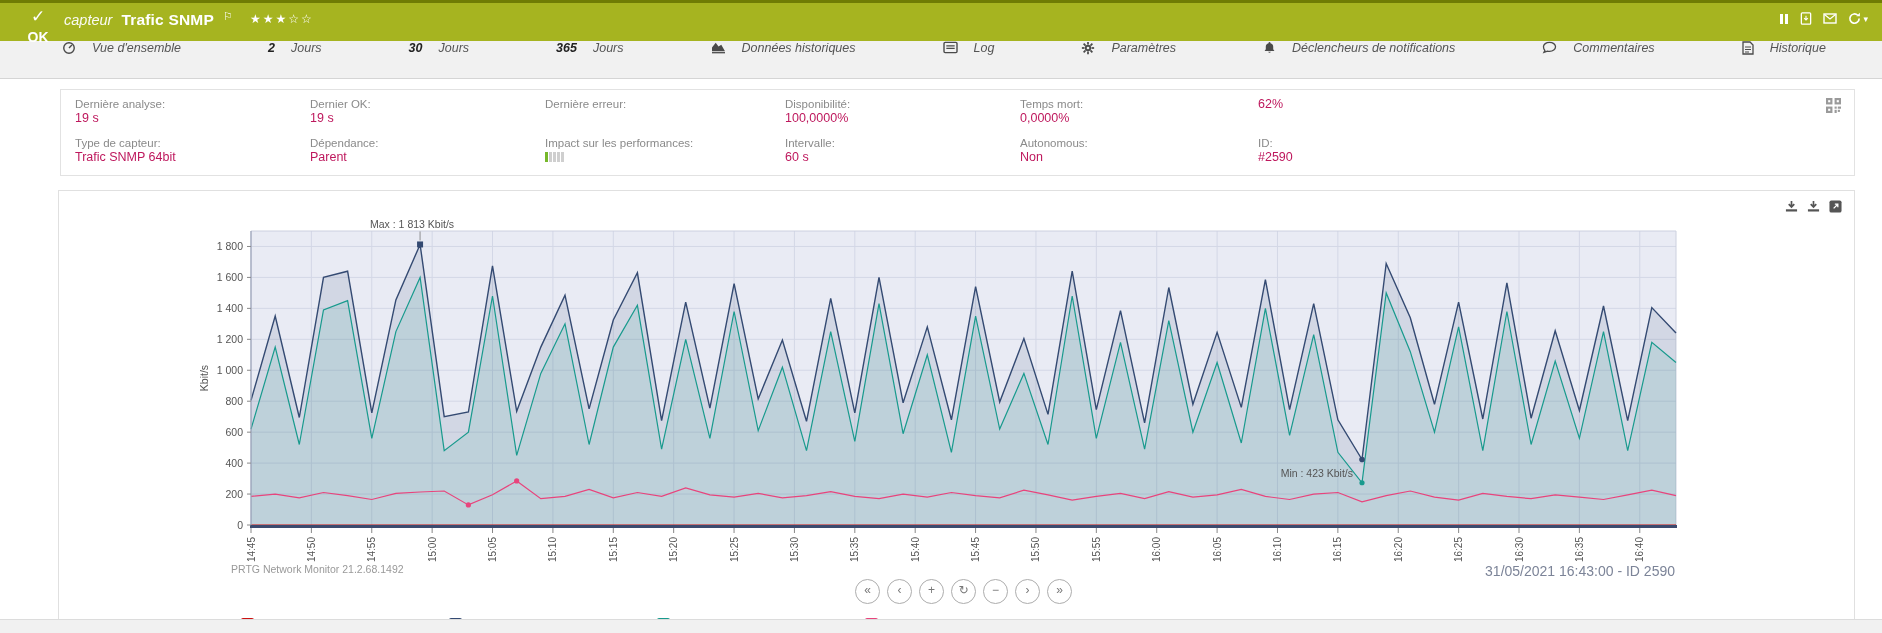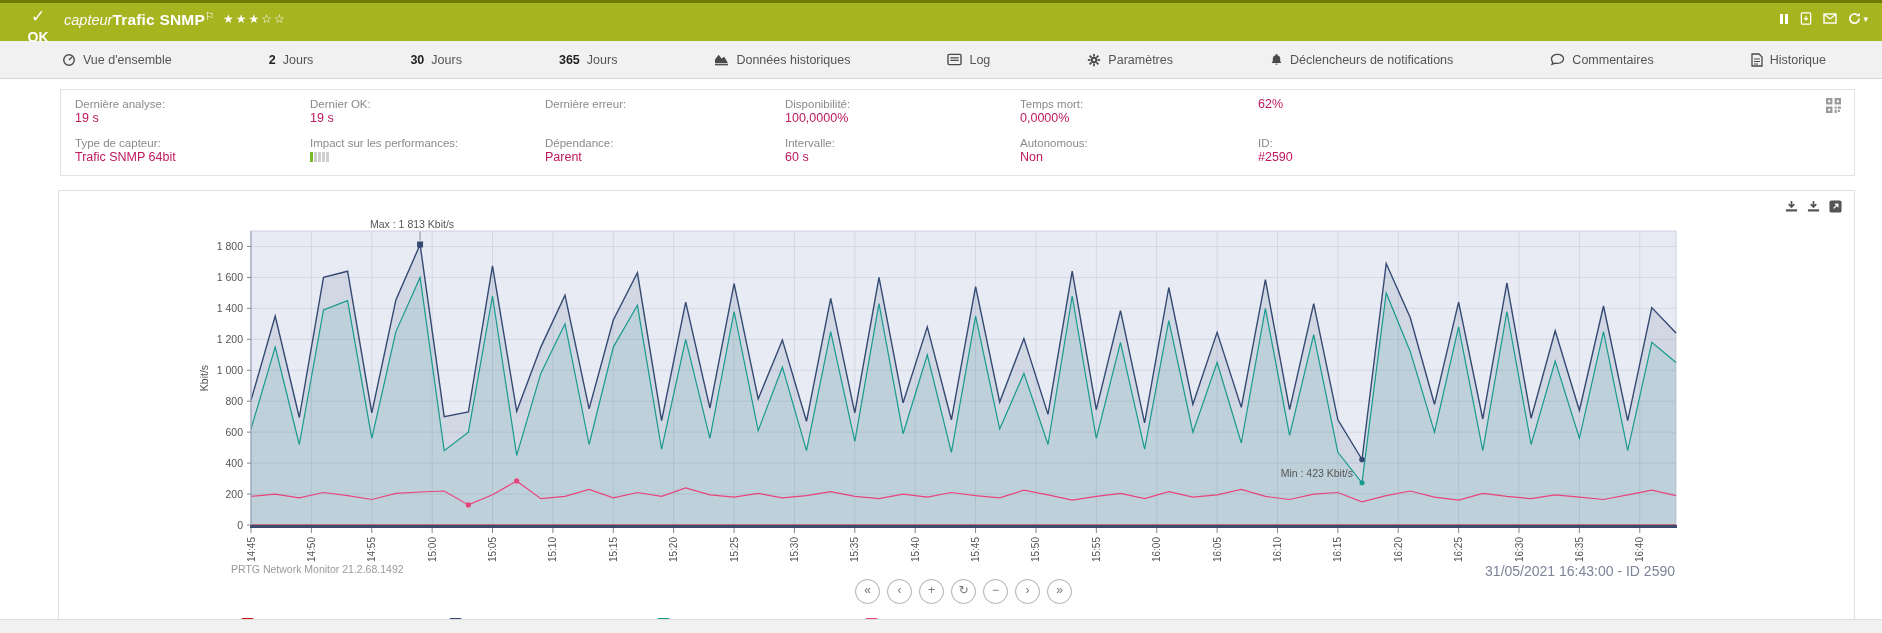--- a/index.html
+++ b/index.html
@@ -9,35 +9,35 @@
     -webkit-font-smoothing:antialiased;
   }
   .app{position:relative;width:1882px;height:633px;background:#fff;}
 
   
   .header{height:41px;background:#a6b420;border-top:3px solid #6f7c04;
     display:flex;align-items:flex-start;padding:5px 14px 0 16px;box-sizing:border-box;}
   .status-block{width:44px;text-align:center;color:#fff;line-height:1;}
   .status-block .check{font-size:17px;font-weight:bold;}
   .status-block .ok{font-size:14px;font-weight:bold;margin-top:5px;}
-  .title-group{display:flex;align-items:baseline;margin-left:4px;margin-top:3px;color:#fff;}
+  .title-group{display:flex;align-items:baseline;gap:9px;margin-left:4px;margin-top:3px;color:#fff;}
   .kind{font-style:italic;font-size:14.5px;opacity:.95;}
   .sensor-title{font-weight:bold;font-size:15.5px;letter-spacing:.2px;}
   .flag{font-size:11px;position:relative;top:-5px;}
   .stars{font-size:12px;letter-spacing:2px;position:relative;top:-2px;margin-left:8px;}
   .header-actions{margin-left:auto;display:flex;align-items:center;gap:11px;color:#fff;margin-top:4px;}
   .header-actions .hicon{display:inline-flex;align-items:center;gap:2px;cursor:pointer;}
   .header-actions svg{display:block;}
   .caret{font-size:9px;}
 
   
   .tabbar{height:38px;background:#f1f1f1;border-bottom:1px solid #d5d5d5;
     display:flex;align-items:stretch;justify-content:space-between;padding:0 46px 0 52px;box-sizing:border-box;}
-  .tab{display:flex;align-items:center;gap:7px;font-size:12.5px;color:#555;cursor:pointer;
-    padding:0 10px;white-space:nowrap;}
+  .tab{display:flex;align-items:flex-start;gap:16px;font-size:12.5px;color:#555;cursor:pointer;
+    padding:0 10px;white-space:nowrap;font-style:italic;}
   .tab svg{color:#4a4a4a;}
   .tab .num{font-weight:bold;color:#222;}
   .tab.active{background:#fff;border:1px dotted #b0b0b0;border-bottom:2px solid #3fa9d4;color:#222;margin-top:2px;}
   .tab.active svg{color:#1f7ea0;}
 
   
   .info-panel{position:relative;margin:10px 27px 0 60px;border:1px solid #e2e2e2;background:#fff;
     padding:7px 0 8px 14px;box-sizing:border-box;}
   .info-grid{display:grid;grid-template-columns:235px 235px 240px 235px 238px 1fr;grid-auto-rows:auto;row-gap:9px;}
   .info-cell{line-height:1.25;}
@@ -231,32 +231,32 @@
           <div class="info-value">0,0000%</div>
         </div>
         <div class="info-cell">
           <div class="info-value">62%</div>
         </div>
         <div class="info-cell">
           <div class="info-label">Type de capteur:</div>
           <div class="info-value">Trafic SNMP 64bit</div>
         </div>
         <div class="info-cell">
+          <div class="info-label">Dépendance:</div>
+          <div class="info-value">Parent</div>
+        </div>
+        <div class="info-cell">
           <div class="info-label">Impact sur les performances:</div>
           <div class="info-value"><span class="impact-bars">
               <i class="on"></i>
               <i></i>
               <i></i>
               <i></i>
               <i></i>
             </span></div>
-        </div>
-        <div class="info-cell">
-          <div class="info-label">Dépendance:</div>
-          <div class="info-value">Parent</div>
         </div>
         <div class="info-cell">
           <div class="info-label">Intervalle:</div>
           <div class="info-value">60 s</div>
         </div>
         <div class="info-cell">
           <div class="info-label">Autonomous:</div>
           <div class="info-value">Non</div>
         </div>
         <div class="info-cell">

